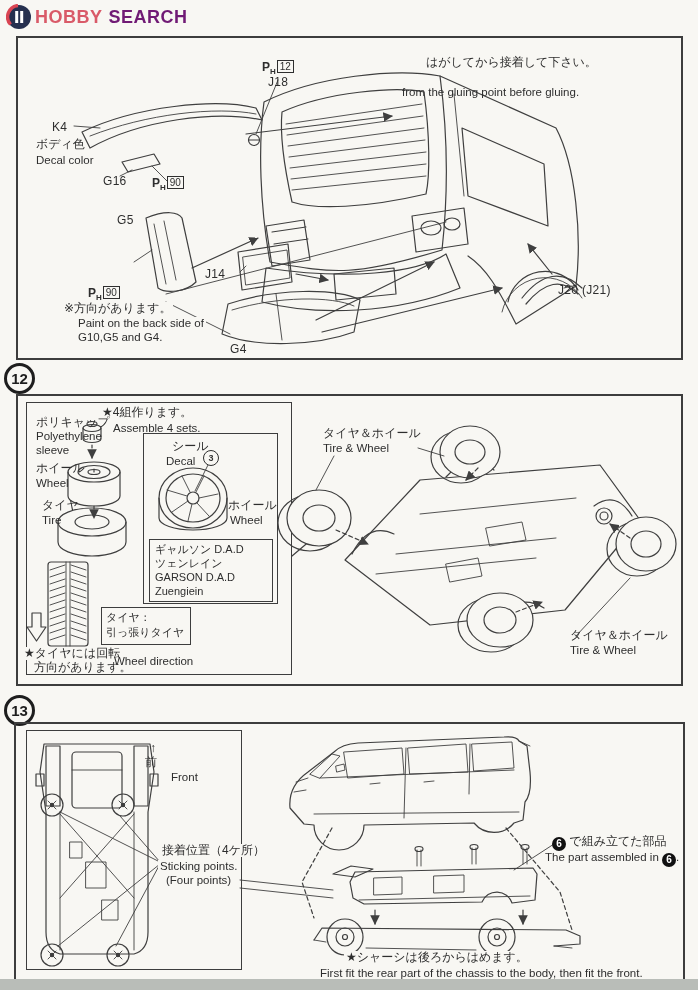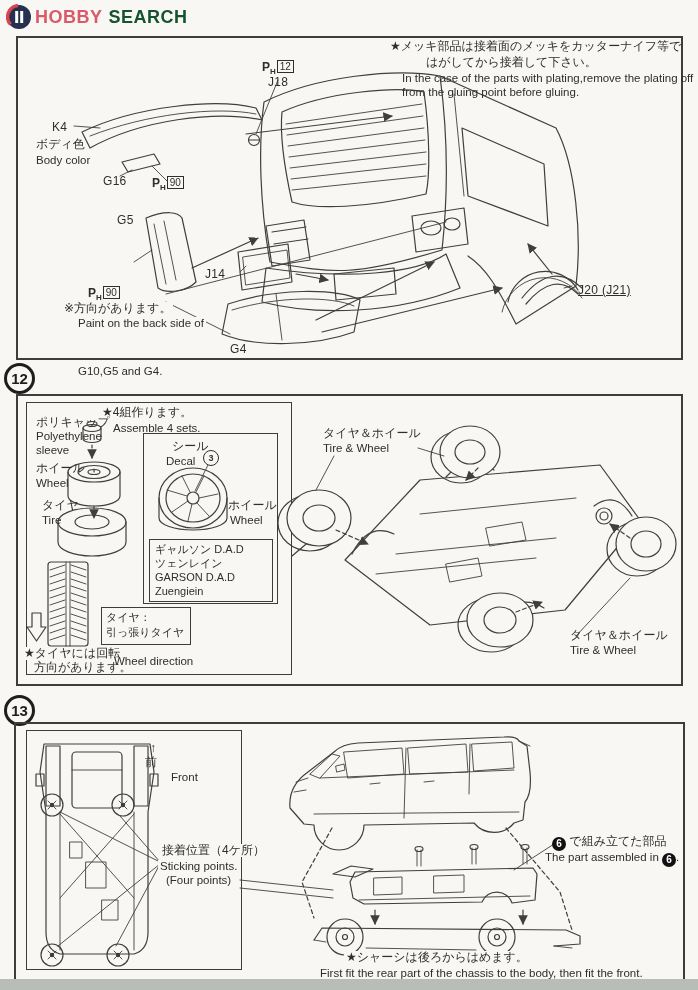--- a/index.html
+++ b/index.html
@@ -17,21 +17,21 @@
   .circle-sm{display:inline-flex;width:14px;height:14px;border:1.3px solid #2e2e2e;border-radius:50%;
       align-items:center;justify-content:center;font-size:9px;font-weight:bold;vertical-align:middle;background:#f8f7f3;}
   .n6{display:inline-flex;width:14px;height:14px;border-radius:50%;background:#111;color:#fff;
       align-items:center;justify-content:center;font-size:10px;font-weight:bold;vertical-align:-2px;}
   .numbox{display:inline-block;border:1.1px solid #2e2e2e;padding:0 2px;font-size:10px;line-height:11px;vertical-align:1px;margin-left:1px;background:#f8f7f3;}
   .ph{font-weight:bold;font-size:12px;}
   .ph sub{font-size:8px;}
   svg.draw{position:absolute;stroke:#3f3f3f;fill:none;stroke-width:1.2;stroke-linecap:round;stroke-linejoin:round;}
   .logo{position:absolute;left:6px;top:4px;display:flex;align-items:center;}
   .logo-hobby{font-weight:800;font-size:18px;color:#d95a68;letter-spacing:.5px;margin-left:3px;}
-  .logo-search{font-weight:800;font-size:18px;color:#14532d;letter-spacing:.5px;margin-left:6px;}
+  .logo-search{font-weight:800;font-size:18px;color:#701a75;letter-spacing:.5px;margin-left:6px;}
   .edge-bottom{position:absolute;left:0;top:979px;width:698px;height:11px;background:#b9bdb8;}
   .thin{stroke-width:.9;}
 </style>
 </head>
 <body>
 
 <div id="page">
 
   <div class="logo">
     <svg width="26" height="26" viewBox="0 0 26 26">
@@ -109,45 +109,43 @@
     <g>
       <path d="M230,98 L376,80" marker-end="url(#ah1)"></path>
       <path d="M176,232 L242,202" marker-end="url(#ah1)"></path>
       <path d="M280,238 L312,244" marker-end="url(#ah1)"></path>
       <path d="M300,284 L418,226" marker-end="url(#ah1)"></path>
       <path d="M306,296 L486,252" marker-end="url(#ah1)"></path>
       <path d="M536,238 L512,208" marker-end="url(#ah1)"></path>
     </g>
   </svg>
 
-  <div class="lbl" style="left:390px;top:40px;">★メッキ部品は接着面のメッキをカッターナイフ等で</div>
   <div class="lbl" style="left:402px;top:56px;margin-left:24px;">はがしてから接着して下さい。</div>
-  <div class="lbl en" style="left:402px;top:72px;">In the case of the parts with plating,remove the plating off</div>
   <div class="lbl en" style="left:402px;top:86px;">from the gluing point before gluing.</div>
 
   <div class="lbl" style="left:262px;top:60px;"><span class="ph"><span>P</span><sub>H</sub></span><span class="numbox">12</span></div>
   <div class="lbl part" style="left:268px;top:76px;">J18</div>
 
   <div class="lbl part" style="left:52px;top:121px;">K4</div>
   <div class="lbl" style="left:36px;top:138px;">ボディ色</div>
-  <div class="lbl en" style="left:36px;top:154px;">Body color</div>
+  <div class="lbl en" style="left:36px;top:154px;">Decal color</div>
 
   <div class="lbl part" style="left:103px;top:175px;">G16</div>
   <div class="lbl" style="left:152px;top:176px;"><span class="ph"><span>P</span><sub>H</sub></span><span class="numbox">90</span></div>
 
   <div class="lbl part" style="left:117px;top:214px;">G5</div>
   <div class="lbl part" style="left:205px;top:268px;">J14</div>
 
   <div class="lbl" style="left:88px;top:286px;"><span class="ph"><span>P</span><sub>H</sub></span><span class="numbox">90</span></div>
   <div class="lbl mask" style="left:62px;top:302px;">※方向があります。</div>
   <div class="lbl en mask" style="left:76px;top:317px;">Paint on the back side of</div>
-  <div class="lbl en mask" style="left:76px;top:331px;margin-top:34px;">G10,G5 and G4.</div>
+  <div class="lbl en mask" style="left:76px;top:331px;">G10,G5 and G4.</div>
 
   <div class="lbl part" style="left:230px;top:343px;">G4</div>
-  <div class="lbl part" style="left:578px;top:284px;text-decoration:underline;">J20 (J21)</div>
+  <div class="lbl part" style="left:558px;top:284px;">J20 (J21)</div>
 
   <div class="circle-step" style="left:4px;top:363px;">12</div>
   <div class="box" style="left:16px;top:394px;width:663px;height:288px;"></div>
   <div class="subbox" style="left:26px;top:402px;width:264px;height:271px;"></div>
   <div class="subbox" style="left:143px;top:433px;width:133px;height:169px;"></div>
   <div class="subbox" style="left:149px;top:539px;width:122px;height:61px;"></div>
   <div class="subbox" style="left:101px;top:607px;width:88px;height:36px;"></div>
 
   <svg class="draw" style="left:16px;top:394px;" width="663" height="288" viewBox="0 0 663 288">
     <defs>

